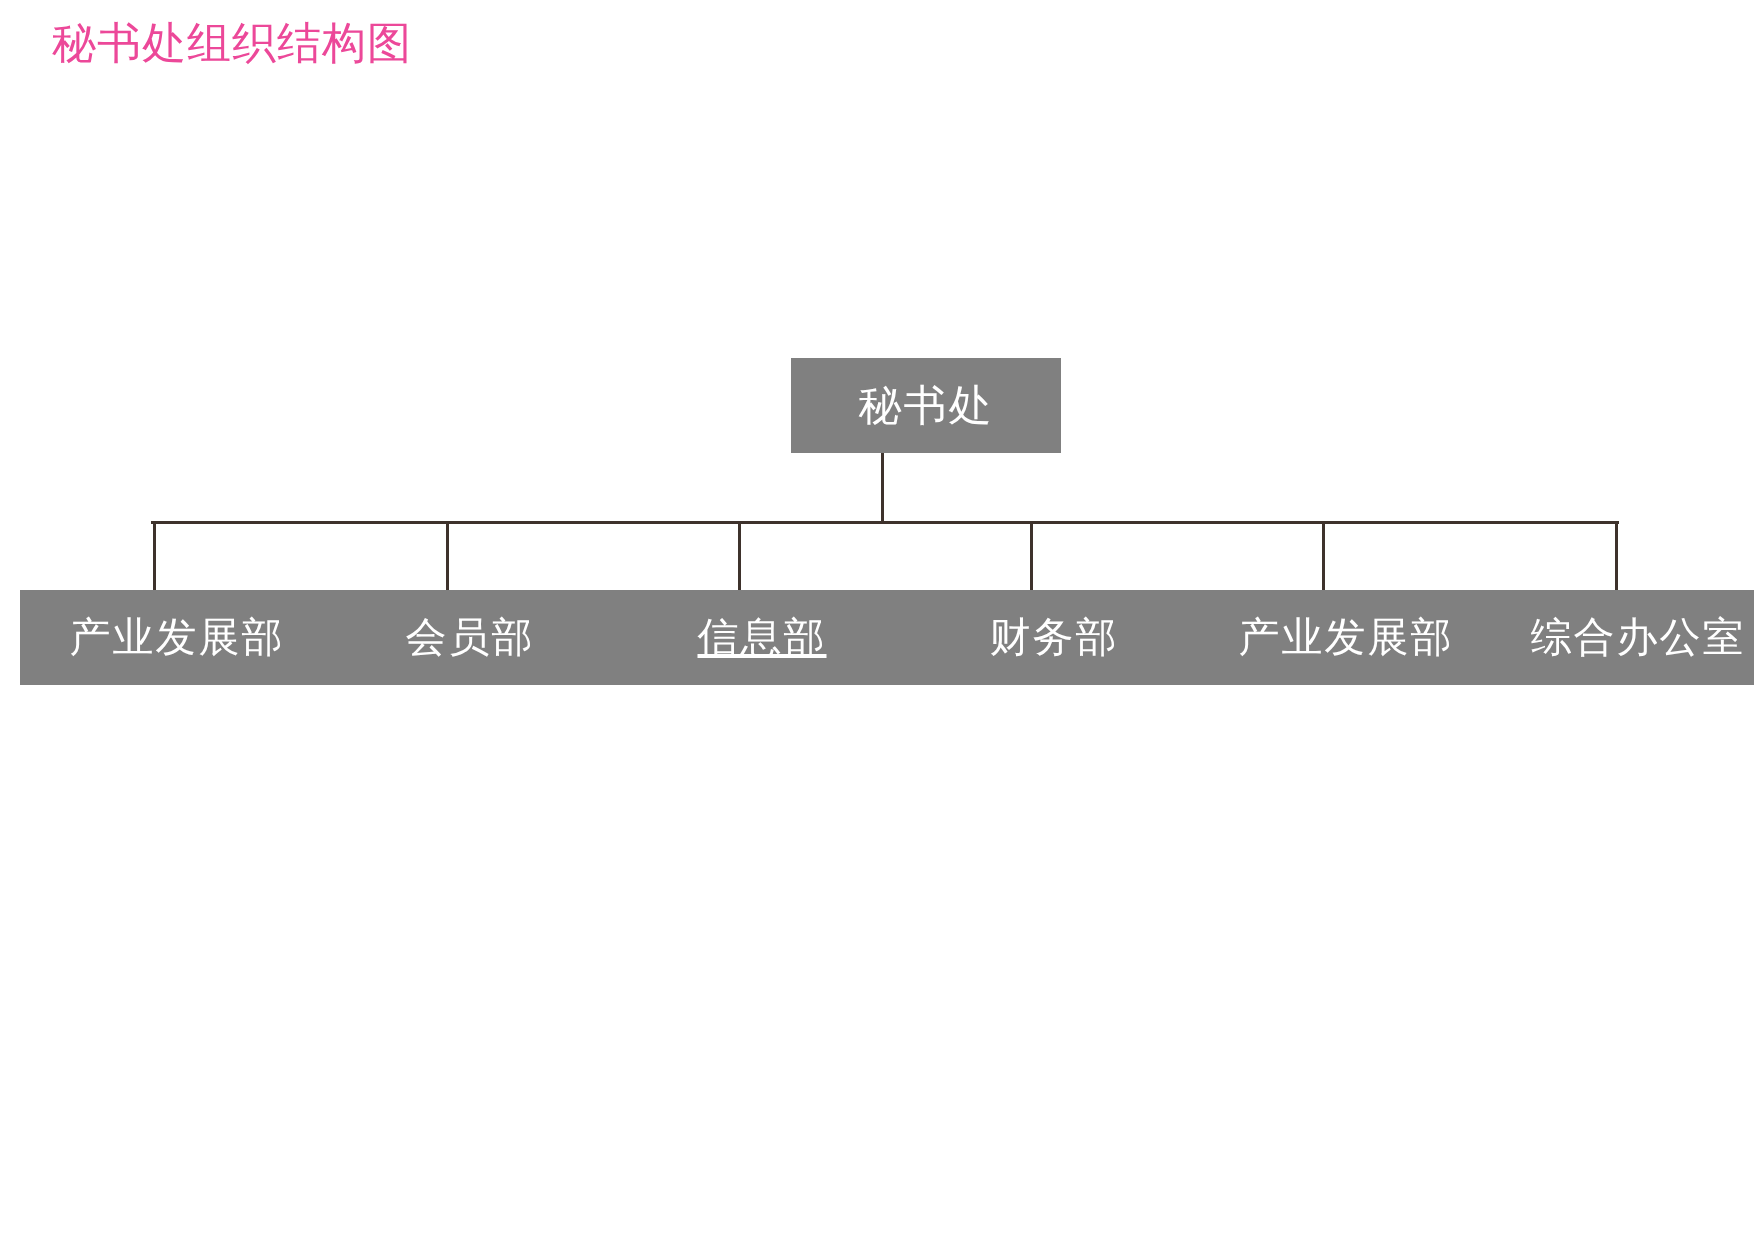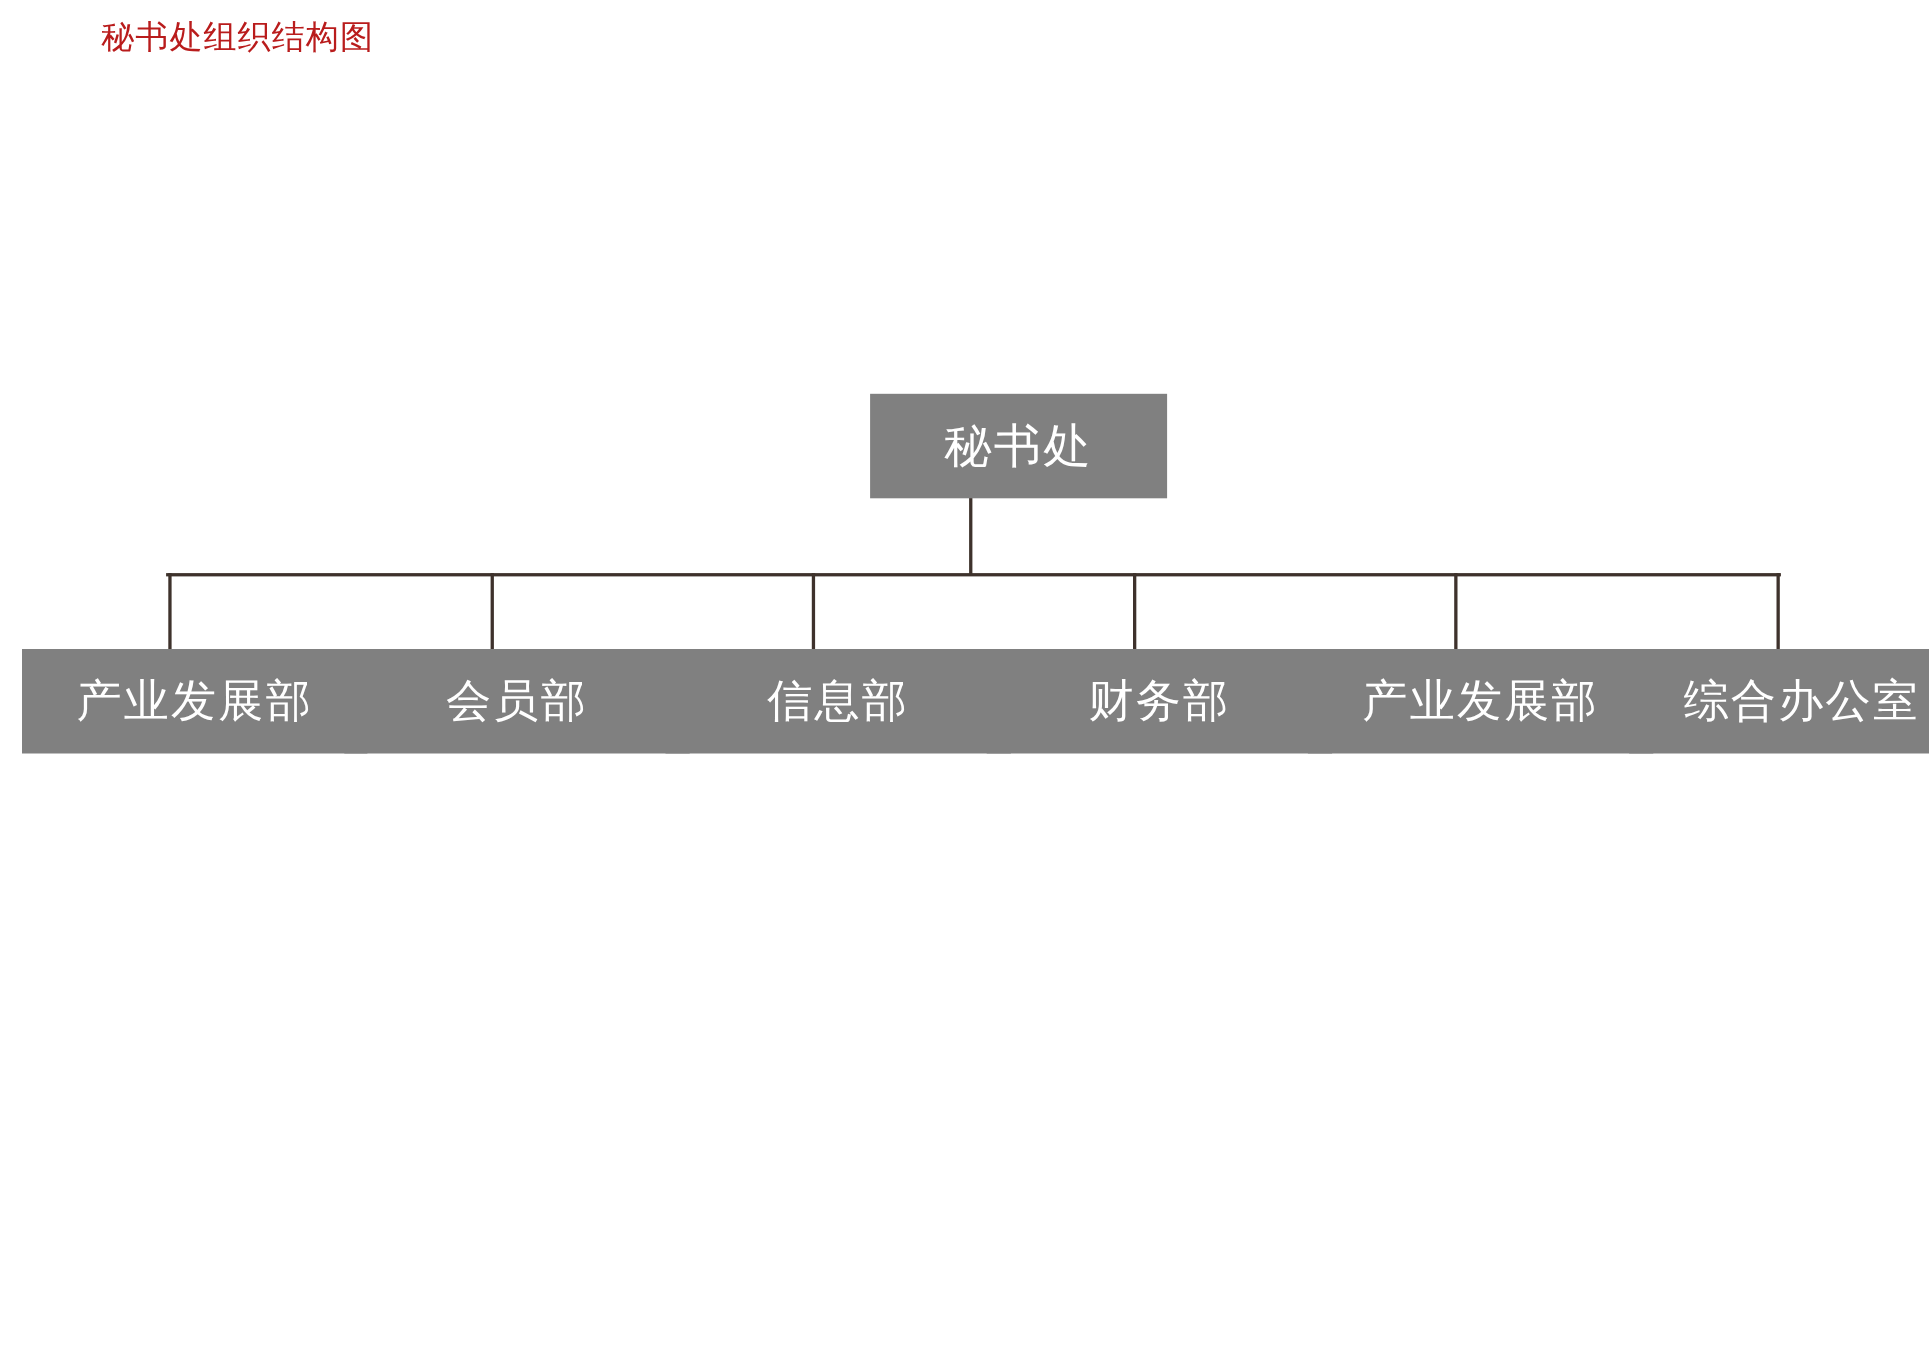--- a/index.html
+++ b/index.html
@@ -14,27 +14,26 @@
     position: relative;
     width: 1754px;
     height: 1240px;
     background: #ffffff;
     overflow: hidden;
   }
   .chart-title {
     position: absolute;
     left: 52px;
     top: 18px;
-    font-size: 30px;
+    font-size: 44px;
     line-height: 1.15;
-    color: #b91c1c;
+    color: #ec4899;
     letter-spacing: 1px;
     white-space: nowrap;
     font-weight: 400;
-    margin-left: 40px;
   }
   .org-node {
     position: absolute;
     display: flex;
     align-items: center;
     justify-content: center;
     background: #808080;
     color: #ffffff;
     box-sizing: border-box;
     letter-spacing: 2px;
@@ -49,21 +48,21 @@
     font-size: 43px;
   }
   .org-node.leaf {
     top: 590px;
     width: 314px;
     height: 95px;
     font-size: 41px;
   }
   .n0 { left: 20px; }
   .n1 { left: 313px; }
-  .n2 { left: 605px; }
+  .n2 { left: 605px; text-decoration: underline; }
   .n3 { left: 897px; }
   .n4 { left: 1189px; }
   .n5 { left: 1481px; font-family: Liberation Serif, serif; }
 
   .connector-layer {
     position: absolute;
     left: 0;
     top: 0;
     width: 1754px;
     height: 1240px;

